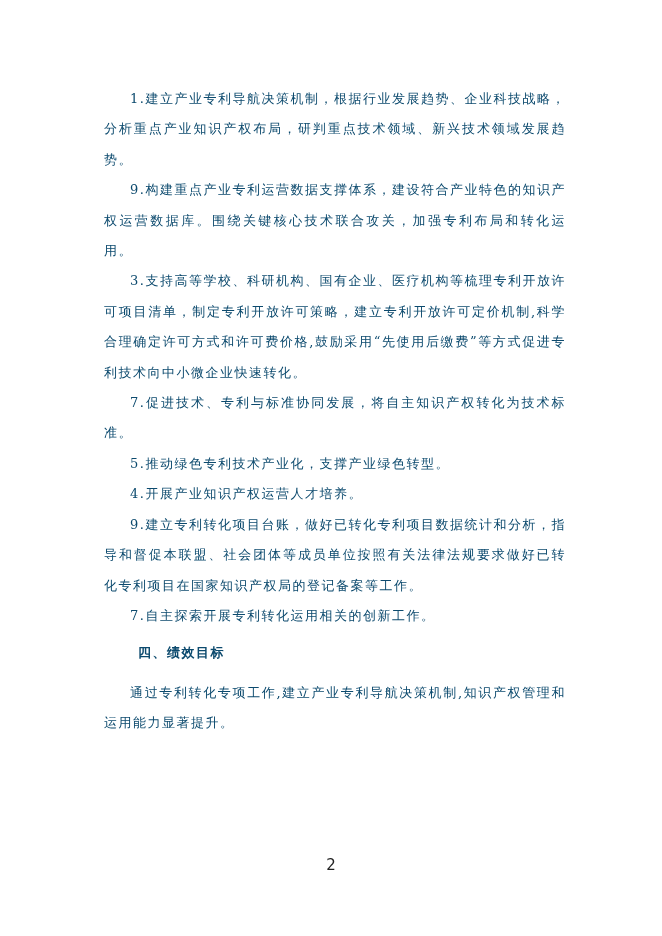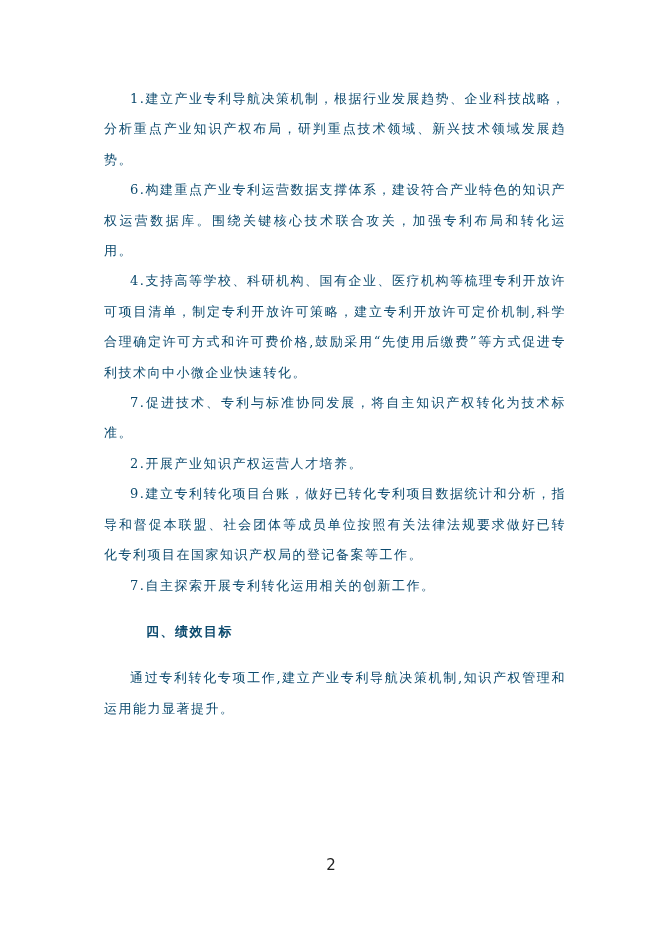--- a/index.html
+++ b/index.html
@@ -5,34 +5,35 @@
   html, body { margin: 0; padding: 0; background: #ffffff; }
   body { width: 662px; height: 936px; position: relative; overflow: hidden; }
   .page {
     position: absolute; left: 104px; top: 84px; width: 462px;
     font-family: "DejaVu Serif", "Liberation Serif", serif;
     font-size: 13px; color: #0c4a6e;
     line-height: 30.4px;
     letter-spacing: 1.5px;
   }
   .p { margin: 0; text-indent: 2em; text-align: justify; text-align-last: left; }
-  .h { margin: 16px; text-indent: 2em; font-family: Liberation Serif, serif; font-weight: bold; }
+  .h { margin: 8px; text-indent: 2em; font-family: Liberation Mono, monospace; font-weight: bold; }
   .pagenum {
     position: absolute; left: 0; width: 662px; top: 856px; text-align: center;
     font-family: "DejaVu Sans", "Liberation Sans", sans-serif; font-size: 15px; color: #222;
   }
 </style>
 </head>
 <body>
 
 <div class="page">
   <p class="p">1.建立产业专利导航决策机制，根据行业发展趋势、企业科技战略，分析重点产业知识产权布局，研判重点技术领域、新兴技术领域发展趋势。</p>
-  <p class="p">6.构建重点产业专利运营数据支撑体系，建设符合产业特色的知识产权运营数据库。围绕关键核心技术联合攻关，加强专利布局和转化运用。</p>
-  <p class="p">4.支持高等学校、科研机构、国有企业、医疗机构等梳理专利开放许可项目清单，制定专利开放许可策略，建立专利开放许可定价机制,科学合理确定许可方式和许可费价格,鼓励采用“先使用后缴费”等方式促进专利技术向中小微企业快速转化。</p>
+  <p class="p">9.构建重点产业专利运营数据支撑体系，建设符合产业特色的知识产权运营数据库。围绕关键核心技术联合攻关，加强专利布局和转化运用。</p>
+  <p class="p">3.支持高等学校、科研机构、国有企业、医疗机构等梳理专利开放许可项目清单，制定专利开放许可策略，建立专利开放许可定价机制,科学合理确定许可方式和许可费价格,鼓励采用“先使用后缴费”等方式促进专利技术向中小微企业快速转化。</p>
   <p class="p">7.促进技术、专利与标准协同发展，将自主知识产权转化为技术标准。</p>
-  <p class="p">2.开展产业知识产权运营人才培养。</p>
+  <p class="p">5.推动绿色专利技术产业化，支撑产业绿色转型。</p>
+  <p class="p">4.开展产业知识产权运营人才培养。</p>
   <p class="p">9.建立专利转化项目台账，做好已转化专利项目数据统计和分析，指导和督促本联盟、社会团体等成员单位按照有关法律法规要求做好已转化专利项目在国家知识产权局的登记备案等工作。</p>
   <p class="p">7.自主探索开展专利转化运用相关的创新工作。</p>
   <p class="h">四、绩效目标</p>
   <p class="p">通过专利转化专项工作,建立产业专利导航决策机制,知识产权管理和运用能力显著提升。</p>
 </div>
 
 <div class="pagenum">2</div>
 
 </body></html>

